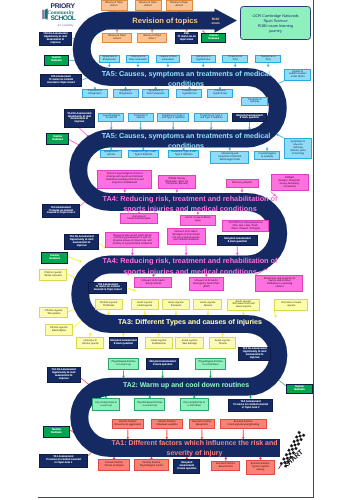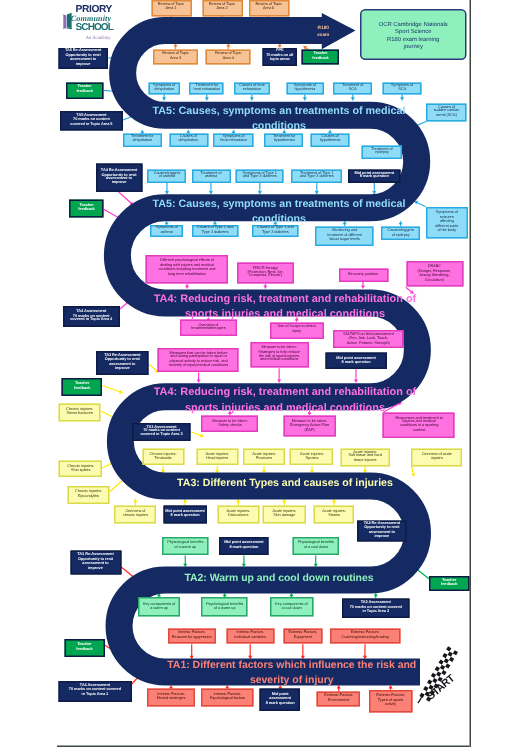--- a/index.html
+++ b/index.html
@@ -607,20 +607,21 @@
       <div class="node k-navy" style="left: 173.2px; top: 459.1px; width: 27.2px; height: 14.9px; font-size: 2.6px; line-height: 1.12;">Mid point
 assessment
 8 mark question</div>
       <div class="node k-red" style="left: 211.1px; top: 460.9px; width: 29.4px; height: 10.6px; font-size: 2.6px; line-height: 1.12;">Extrinsic Factors:
 Environment</div>
       <div class="node k-red" style="left: 245.8px; top: 459.8px; width: 29.1px; height: 15.2px; font-size: 2.6px; line-height: 1.12;">Extrinsic Factors:
 Types of sports
 activity</div>
     </div>
 <div id="hdr-layer">
+      <div class="hdr" style="left: 5px; top: 15.5px; width: 320px; font-size: 7.6px; line-height: 10.2px; color: rgb(247, 194, 148); text-align: center; white-space: pre;">Revision of topics</div>
       <div class="hdr" style="left: 26px; top: 68.8px; width: 320px; font-size: 7.15px; line-height: 10.2px; color: rgb(142, 220, 247); text-align: center; white-space: pre;">TA5: Causes, symptoms an treatments of medical
 conditions</div>
       <div class="hdr" style="left: 26px; top: 131px; width: 320px; font-size: 7.15px; line-height: 10.2px; color: rgb(142, 220, 247); text-align: center; white-space: pre;">TA5: Causes, symptoms an treatments of medical
 conditions</div>
       <div class="hdr" style="left: 30px; top: 193.5px; width: 320px; font-size: 7.3px; line-height: 10.2px; color: rgb(255, 112, 224); text-align: center; white-space: pre;">TA4: Reducing risk, treatment and rehabilitation of
 sports injuries and medical conditions</div>
       <div class="hdr" style="left: 30px; top: 256.3px; width: 320px; font-size: 7.3px; line-height: 10.2px; color: rgb(255, 112, 224); text-align: center; white-space: pre;">TA4: Reducing risk, treatment and rehabilitation of
 sports injuries and medical conditions</div>
       <div class="hdr" style="left: 30px; top: 318px; width: 320px; font-size: 7.05px; line-height: 10.2px; color: rgb(252, 252, 176); text-align: center; white-space: pre;">TA3: Different Types and causes of injuries</div>
       <div class="hdr" style="left: 26px; top: 380.8px; width: 320px; font-size: 6.95px; line-height: 10.2px; color: rgb(142, 240, 189); text-align: center; white-space: pre;">TA2: Warm up and cool down routines</div>

